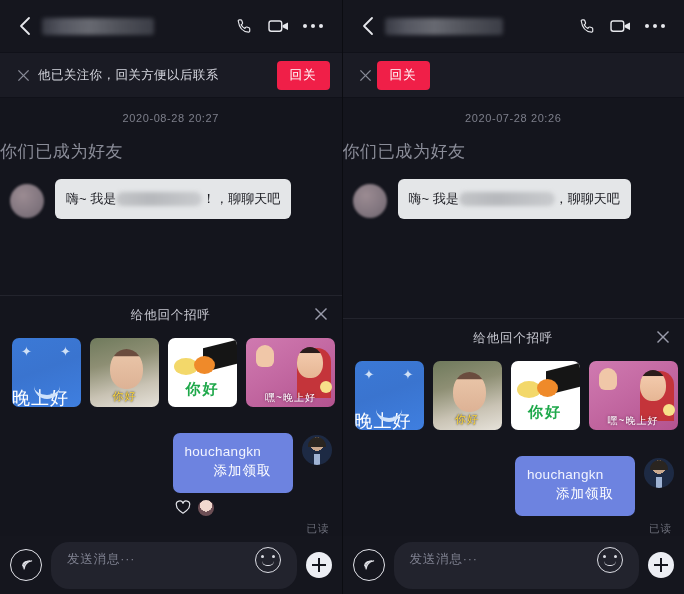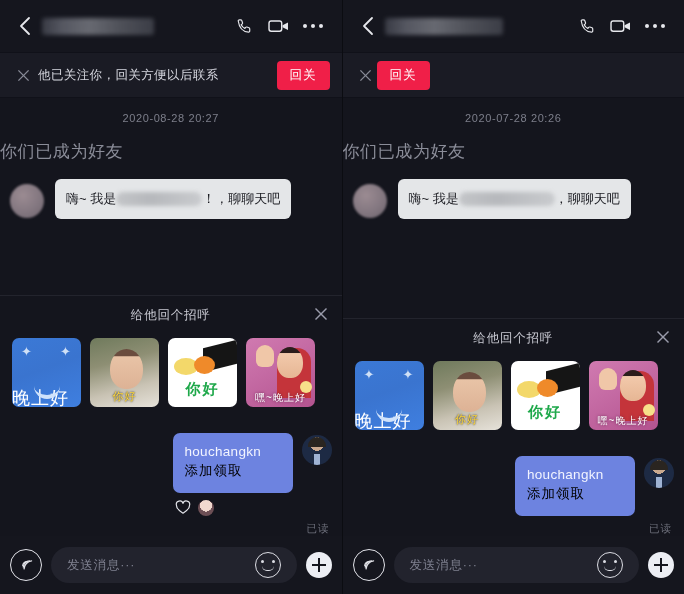--- a/index.html
+++ b/index.html
@@ -72,50 +72,50 @@
     background:linear-gradient(180deg,#6a4c3e 0%,#6a4c3e 18%,#e8c3a6 19%,#ddb295 100%);}
   .st-girl .lbl{position:absolute;left:0;right:0;bottom:3px;text-align:center;color:#ffd83d;font-size:11px;
     text-shadow:0 0 2px #000;letter-spacing:1px;}
 
   .st-paw{background:#ffffff;}
   .st-paw .dark{position:absolute;right:0;top:6px;width:34px;height:24px;background:#151515;transform:skewY(-14deg);}
   .st-paw .p1{position:absolute;left:6px;top:20px;width:24px;height:17px;border-radius:50%;background:#f3d86a;}
   .st-paw .p2{position:absolute;left:26px;top:18px;width:21px;height:18px;border-radius:50%;background:#ef8a2a;}
   .st-paw .lbl{position:absolute;left:0;right:0;bottom:8px;text-align:center;color:#1ea84a;font-size:15px;font-weight:bold;letter-spacing:2px;}
 
-  .st-wave{background:linear-gradient(150deg,#d07ab0 0%,#c56ba4 40%,#b3538f 100%);}
+  .st-wave{background:linear-gradient(150deg,#d07ab0 0%,#c56ba4 40%,#b3538f 100%);padding-left:20px;}
   .st-wave .hand{position:absolute;left:10px;top:7px;width:18px;height:22px;border-radius:9px 9px 6px 6px;background:#f0c7a8;}
   .st-wave .body{position:absolute;right:4px;top:10px;width:34px;height:50px;border-radius:14px 14px 0 0;background:#c4343a;}
   .st-wave .head{position:absolute;right:12px;top:9px;width:26px;height:31px;border-radius:50% 50% 45% 45%;
     background:linear-gradient(180deg,#2c1d1c 0%,#2c1d1c 20%,#f2c9ab 21%,#e6b694 100%);}
   .st-wave .flower{position:absolute;right:3px;bottom:14px;width:12px;height:12px;border-radius:50%;background:#f7e08a;}
   .st-wave .lbl{position:absolute;left:0;right:0;bottom:2px;text-align:center;color:#fff;font-size:10px;
     text-shadow:0 0 3px #5c1d46;letter-spacing:1px;}
 
   
   .row-out{display:flex;align-items:flex-start;justify-content:flex-end;padding:16px 10px 0 0;}
   .card-wrap{display:flex;flex-direction:column;align-items:flex-start;}
   .bubble-out{background:#6d83e0;border-radius:7px;padding:9px 12px 11px;min-width:96px;}
   .bubble-out .l1{color:#f2f4ff;font-size:13.5px;letter-spacing:.3px;line-height:1.45;}
-  .bubble-out .l2{color:#000000;font-size:13.5px;letter-spacing:1px;line-height:1.55;}
+  .bubble-out .l2{color:#ffffff;font-size:13.5px;letter-spacing:1px;line-height:1.55;margin-left:29px;}
   .out-av{width:30px;height:30px;flex:0 0 30px;border-radius:50%;margin-left:9px;margin-top:2px;overflow:hidden;position:relative;
     background:radial-gradient(circle at 50% 30%,#caa98f 0 26%,#1d2a44 27% 100%);}
   .out-av .hair{position:absolute;left:6px;top:2px;width:18px;height:10px;border-radius:9px 9px 0 0;background:#2a2520;}
   .out-av .tie{position:absolute;left:12px;bottom:0;width:6px;height:11px;background:#9fb3d4;}
 
   .react{display:flex;align-items:center;gap:7px;margin-top:7px;padding-left:2px;}
   .react .heart{width:16px;height:16px;}
   .react .mini-av{width:16px;height:16px;border-radius:50%;
     background:radial-gradient(circle at 50% 35%,#f1d9cf 0 45%,#6d4f55 46% 100%);filter:blur(.4px);}
   .readmark{text-align:right;color:#6f717d;font-size:10.5px;padding:6px 12px 0 0;letter-spacing:1px;}
 
   
   .composer{height:58px;flex:0 0 58px;display:flex;align-items:center;padding:0 10px;gap:9px;background:#15161e;}
   .voice{width:30px;height:30px;flex:0 0 30px;border:1.6px solid #e2e3e9;border-radius:50%;display:flex;align-items:center;justify-content:center;cursor:pointer;}
-  .inputbar{flex:1;height:36px;border-radius:18px;background:#22232d;display:flex;align-items:center;padding:0 8px 0 16px;position:relative;}
+  .inputbar{flex:1;height:36px;border-radius:18px;background:#22232d;display:flex;align-items:center;padding:0 8px 11px 16px;position:relative;}
   .inputbar .ph{color:#7f8190;font-size:12.5px;letter-spacing:.8px;flex:1;}
   .emoji{width:24px;height:24px;border:1.6px solid #dcdde4;border-radius:50%;position:relative;margin-right:8px;cursor:pointer;flex:0 0 24px;}
   .emoji i{position:absolute;width:3px;height:3px;border-radius:50%;background:#dcdde4;top:7px;}
   .emoji i.a{left:5px;} .emoji i.b{right:5px;}
   .emoji u{position:absolute;left:6px;right:6px;bottom:6px;height:4px;border-bottom:1.6px solid #dcdde4;border-radius:0 0 8px 8px;}
   .plus{width:26px;height:26px;flex:0 0 26px;border-radius:50%;background:#eceef4;position:relative;cursor:pointer;}
   .plus:before,.plus:after{content:"";position:absolute;background:#15161e;}
   .plus:before{left:6px;right:6px;top:12px;height:2px;}
   .plus:after{top:6px;bottom:6px;left:12px;width:2px;}
 

